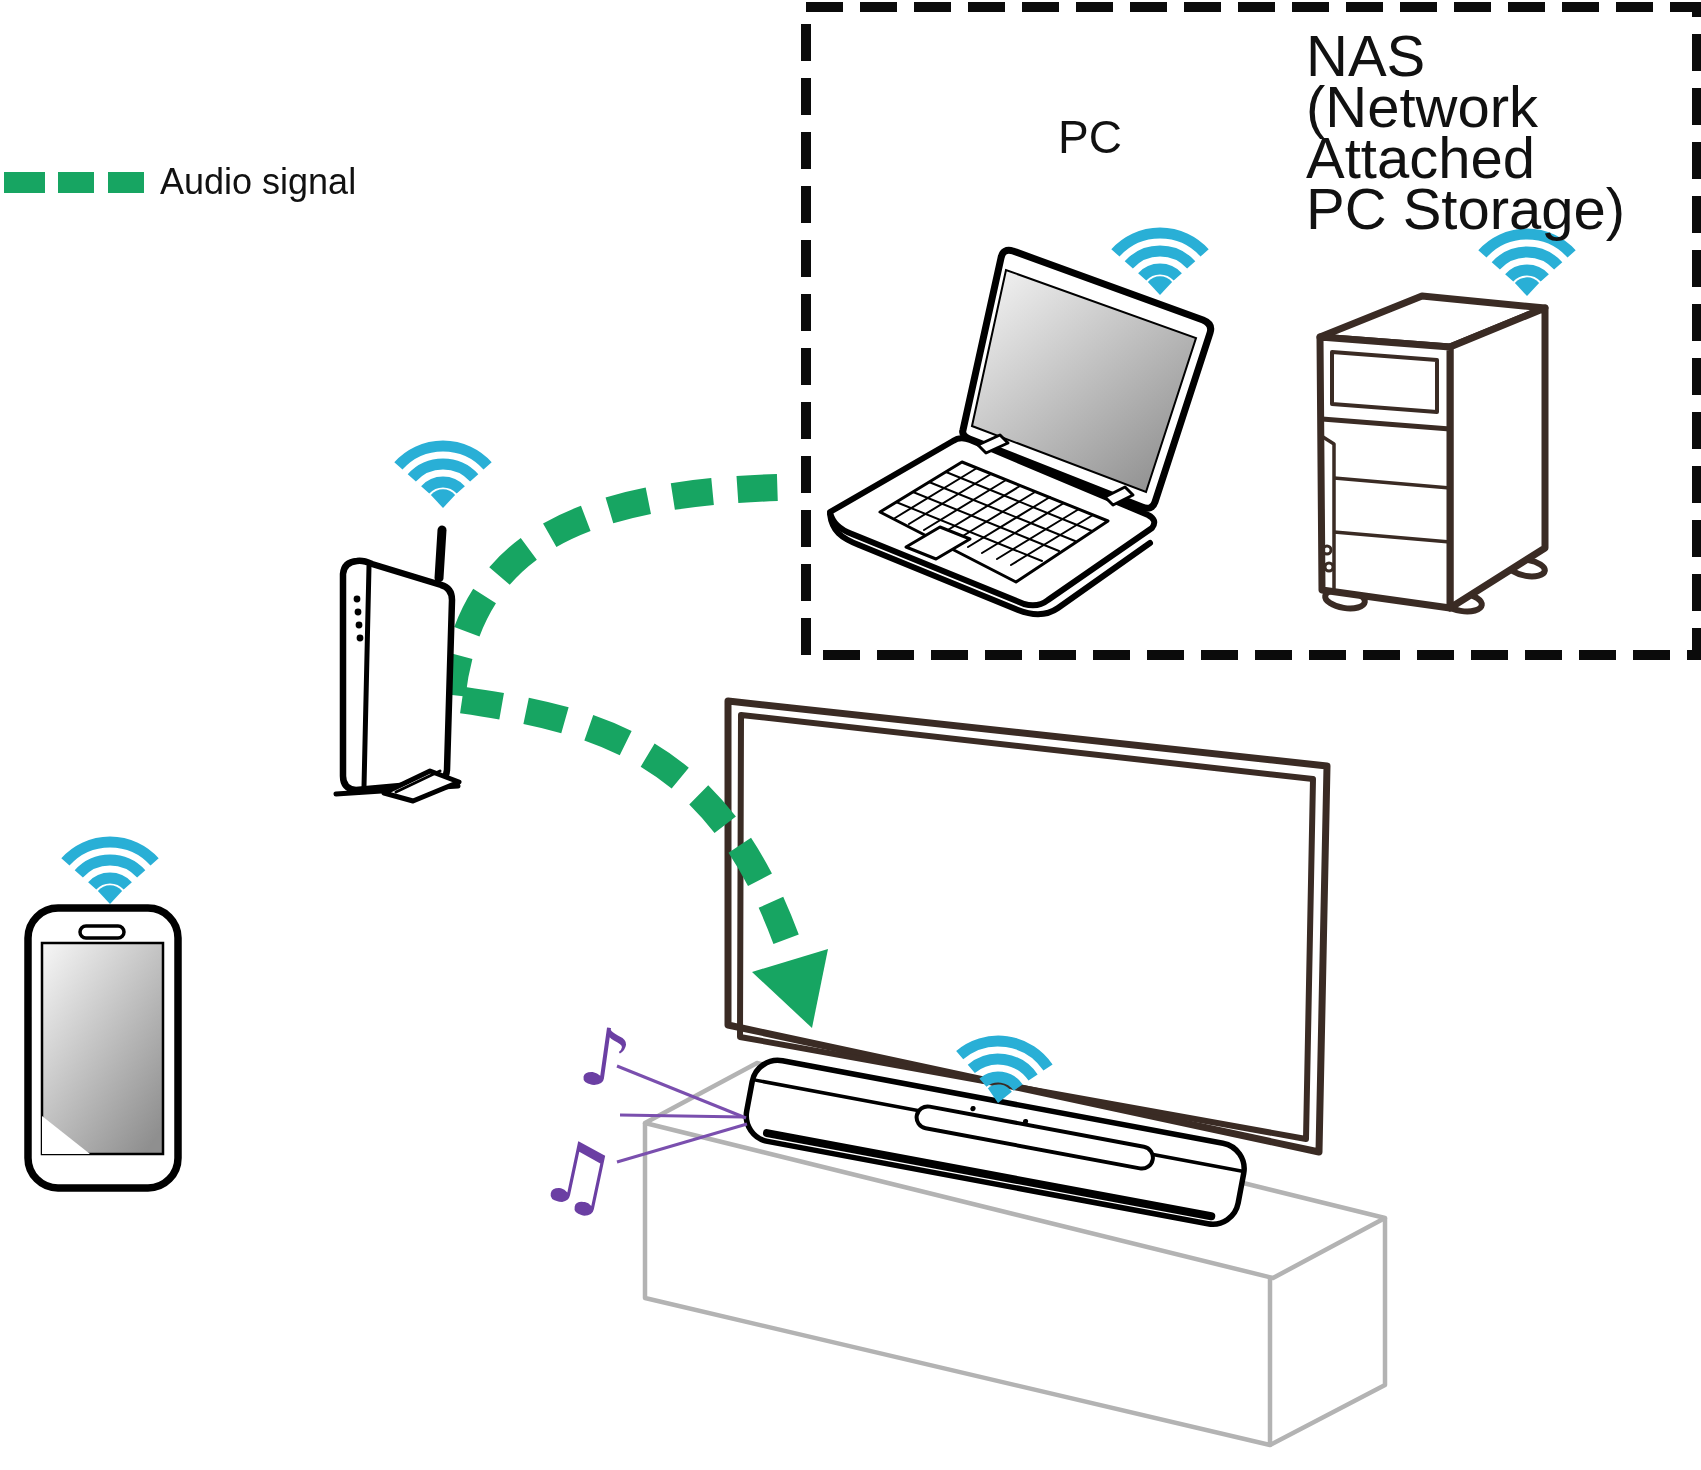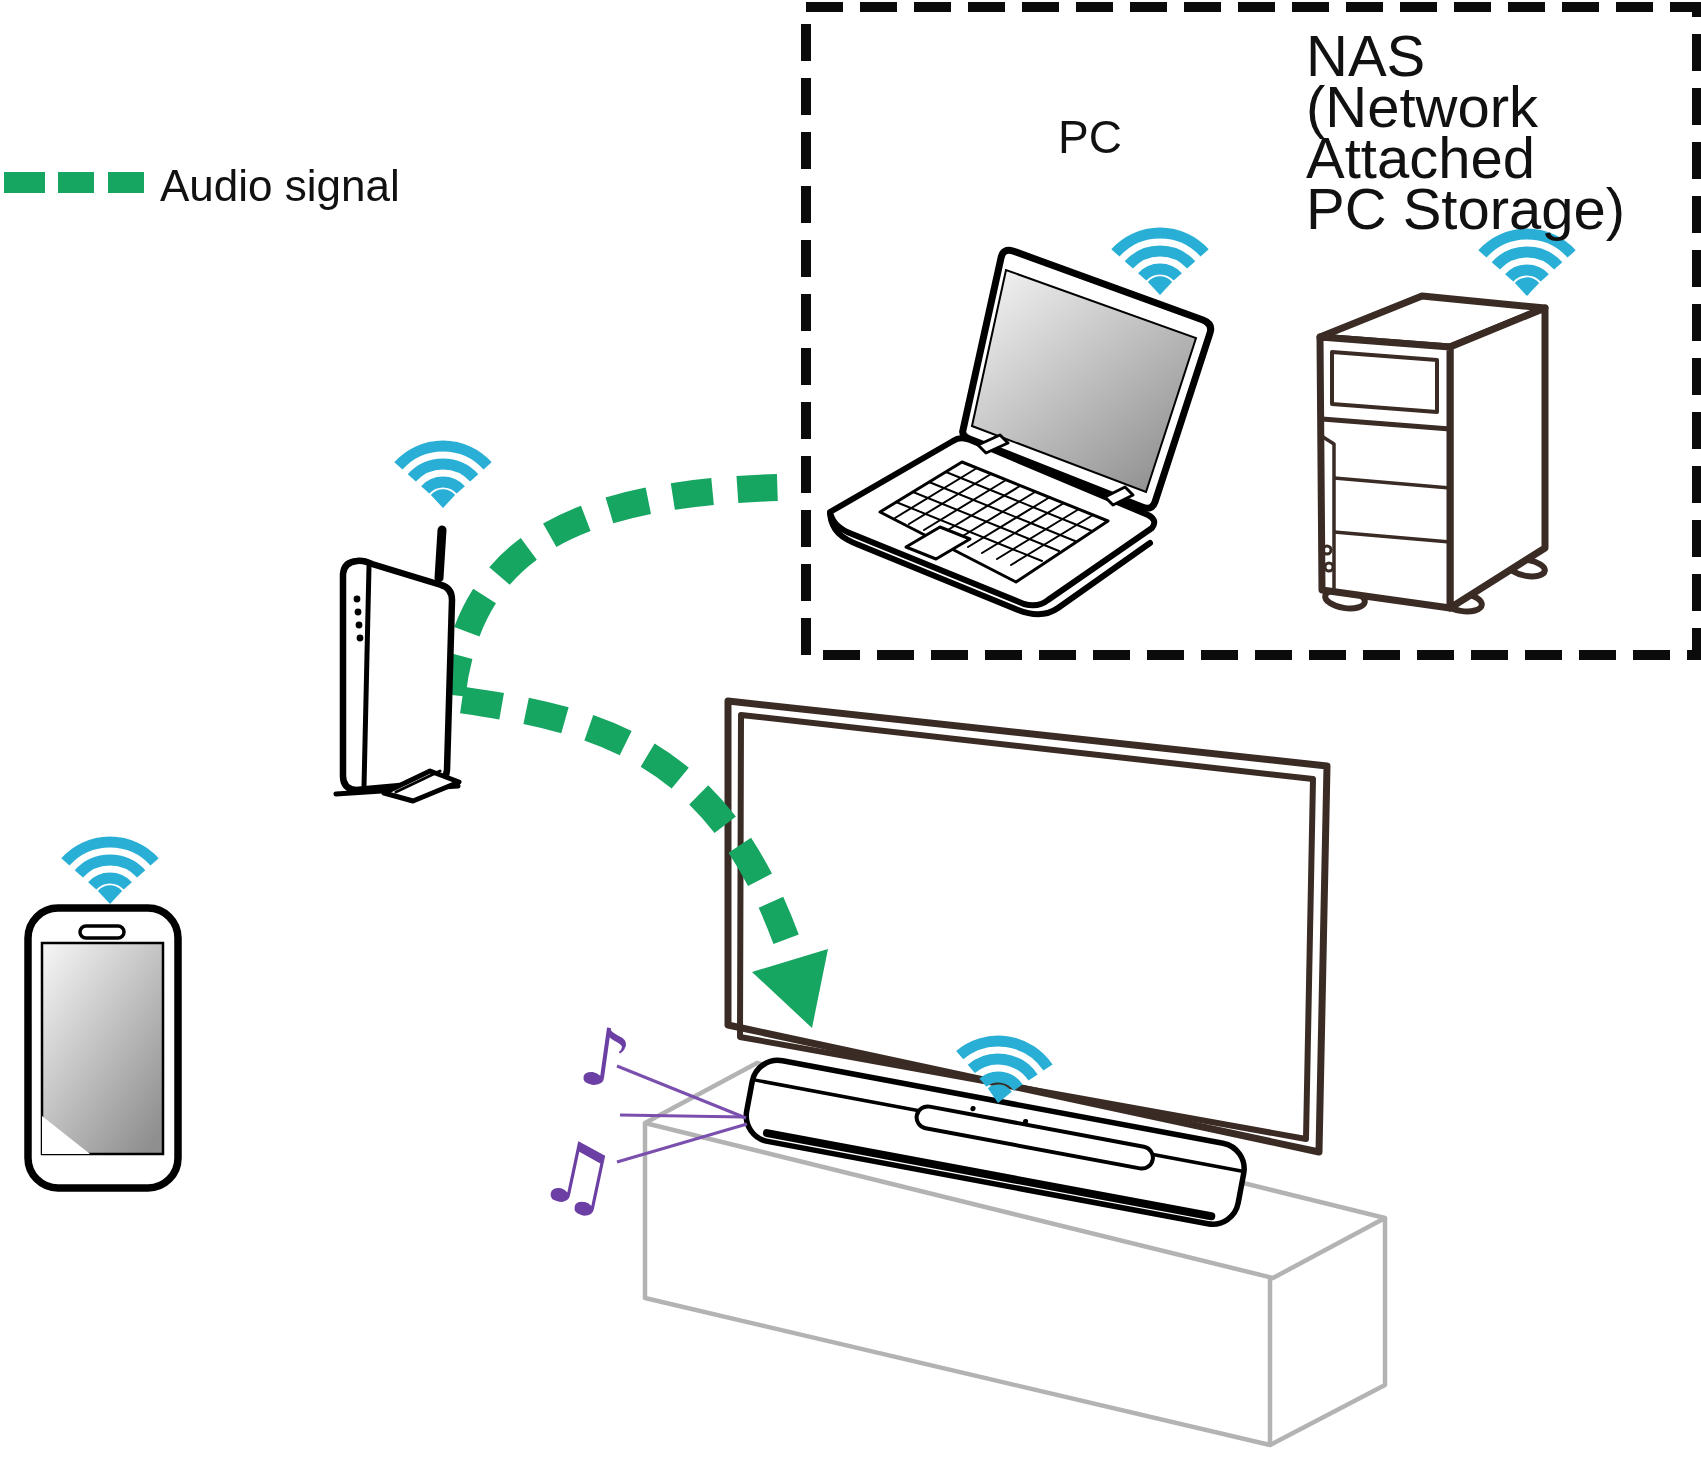--- a/index.html
+++ b/index.html
@@ -9,21 +9,21 @@
     --device_outline:#3A2B24;
     --stand_gray:#B3B3B3;
     --line_black:#0B0B0B;
     --text_black:#111111;
   }
   html,body{margin:0;padding:0;background:#fff;}
   #stage{position:relative;width:1701px;height:1470px;background:#fff;overflow:hidden;
          font-family:"Liberation Sans",sans-serif;}
   #art{position:absolute;left:0;top:0;}
   .label{position:absolute;color:var(--text_black);}
-  #legend-label{left:160px;top:161px;font-size:44px;}
+  #legend-label{left:160px;top:161px;font-size:36px;}
   #pc-label{left:1030px;top:110px;width:120px;font-size:46px;text-align:center;}
   #nas-label{left:1306px;top:30px;font-size:58px;line-height:51px;white-space:pre-line;}
 
   
   .blk{stroke:#000;fill:none;stroke-linejoin:round;stroke-linecap:round;}
   .blkf{stroke:#000;fill:#fff;stroke-linejoin:round;stroke-linecap:round;}
   .brn{stroke:var(--device_outline);fill:none;stroke-linejoin:round;}
   .brnf{stroke:var(--device_outline);fill:#fff;stroke-linejoin:round;}
   .wifi{stroke:var(--wifi_cyan);fill:none;stroke-width:11;}
   .wifiw{fill:var(--wifi_cyan);stroke:none;}

